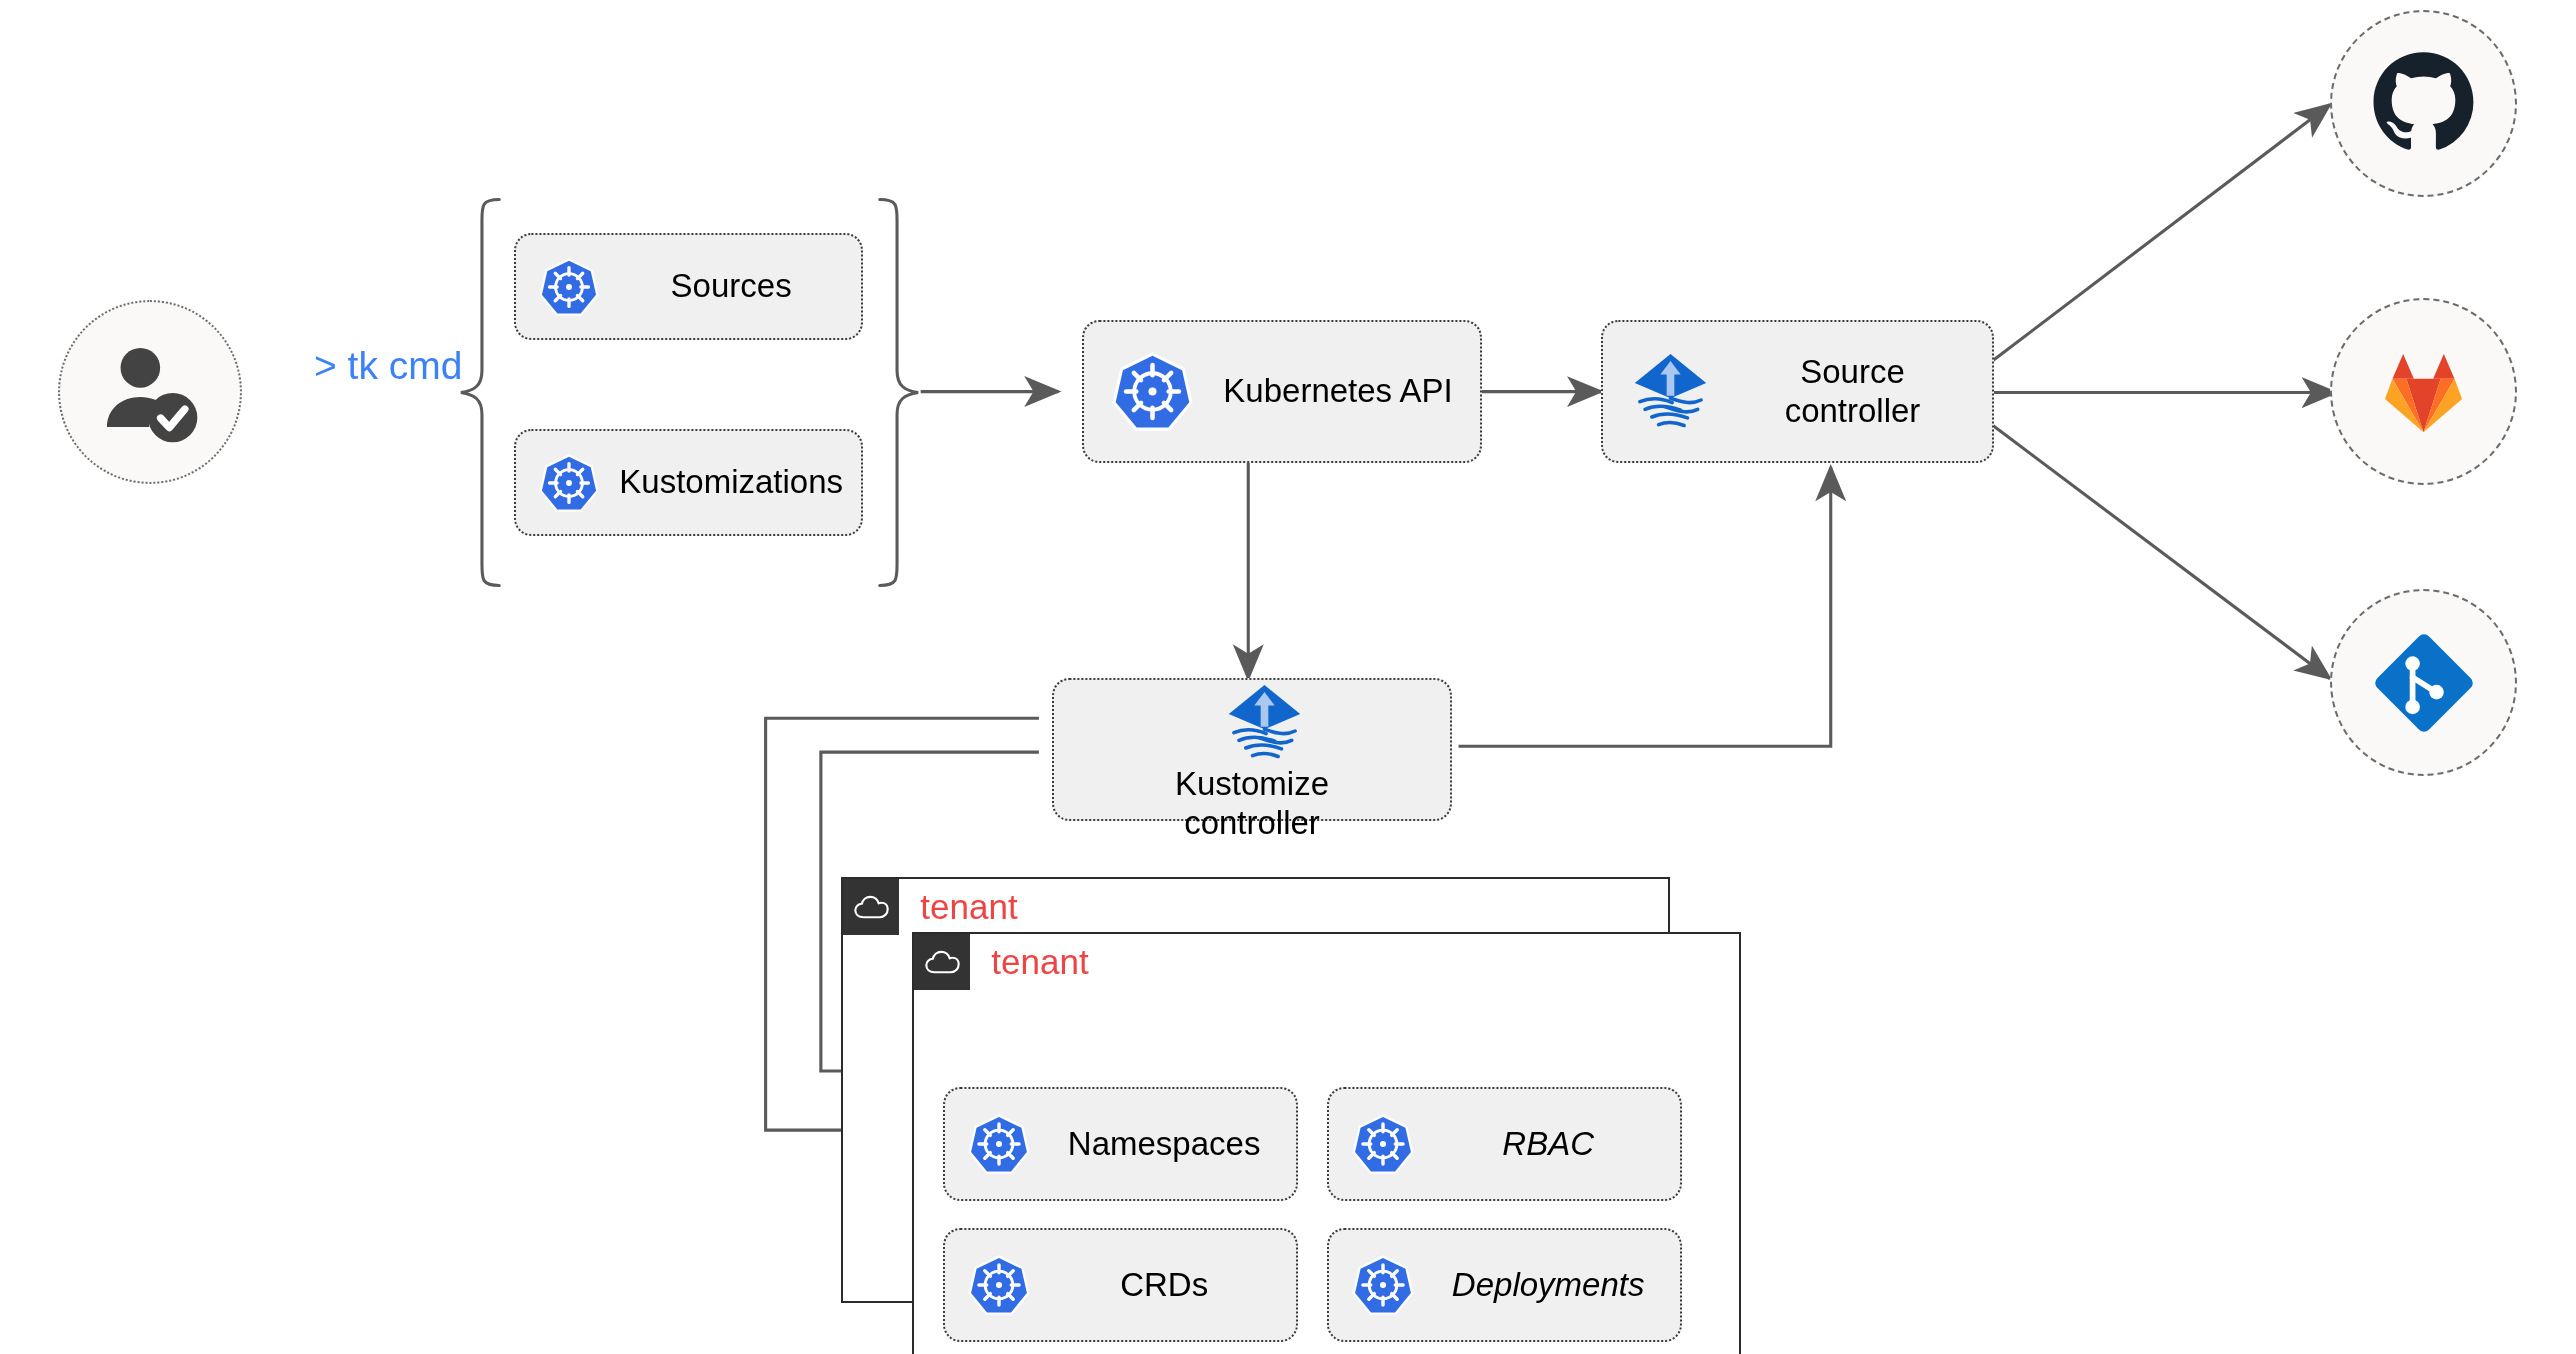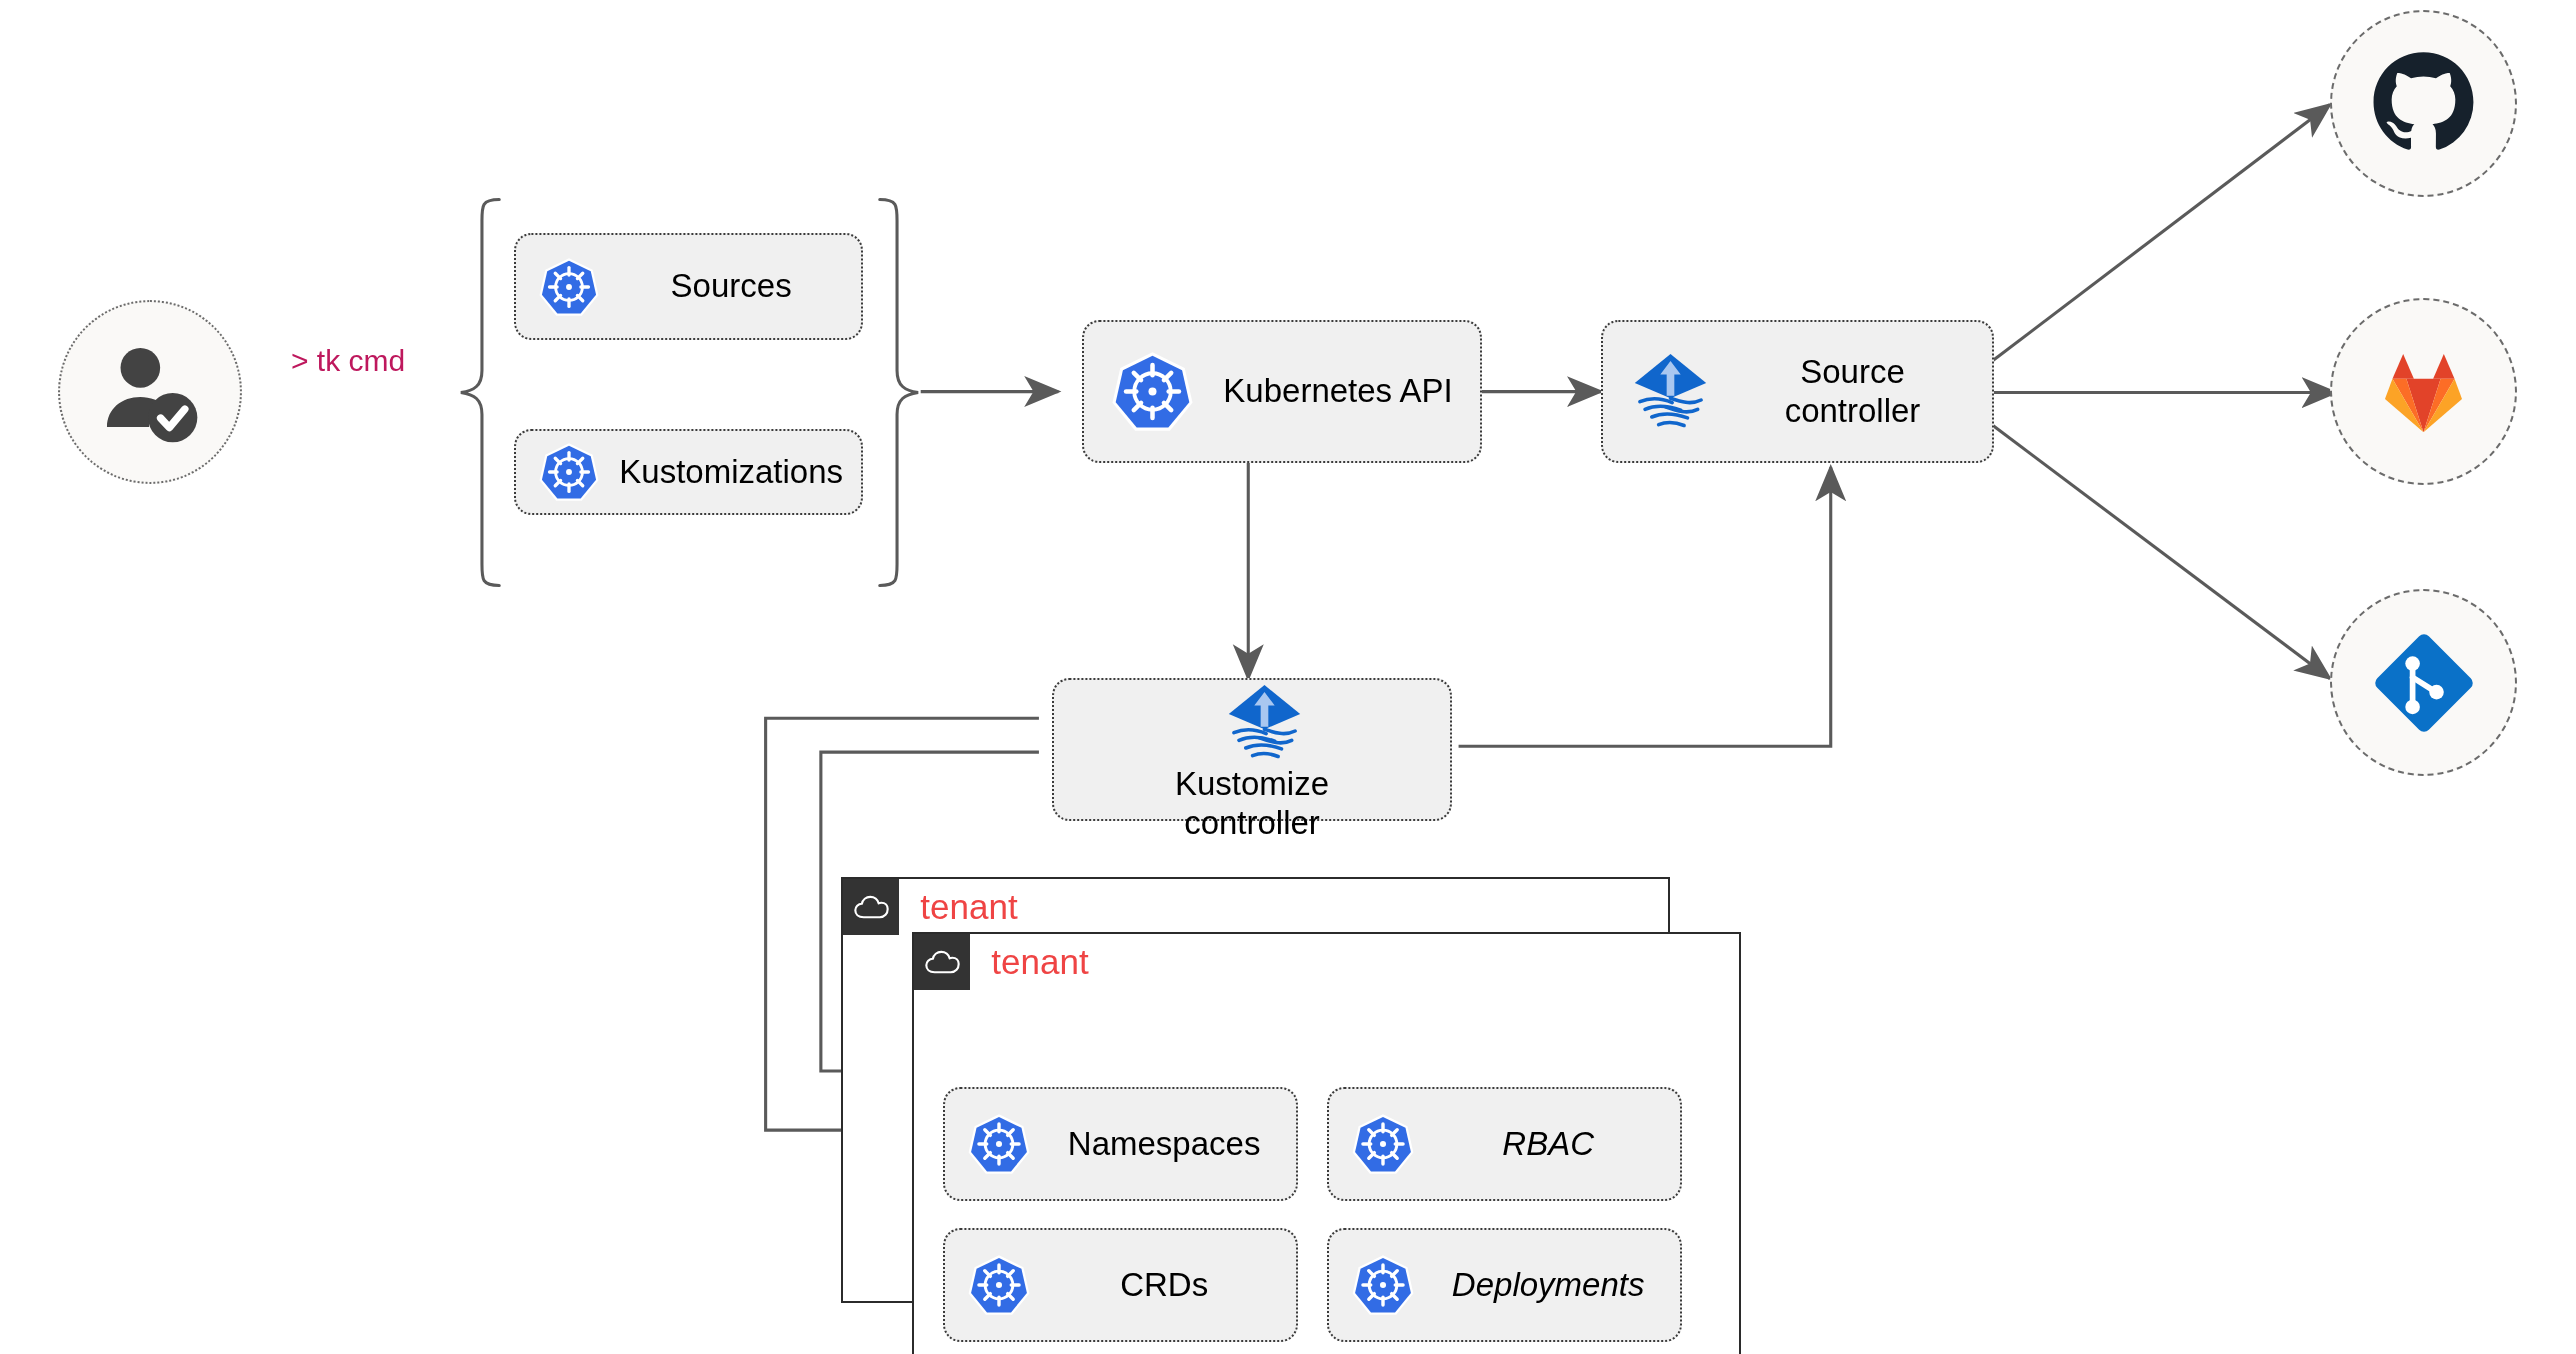--- a/index.html
+++ b/index.html
@@ -37,21 +37,21 @@
   .tenant .tcloud{
     width:56px;height:56px;background:#333333;
     display:flex;align-items:center;justify-content:center;flex:0 0 auto;
   }
   .tenant .tname{
     font-size:35px;color:#ef4444;display:flex;align-items:center;
     padding-left:21.3px;height:56px;
   }
 
   
-  .cmdlabel{position:absolute;font-size:30px;color:#be185d;white-space:nowrap;}
+  .cmdlabel{position:absolute;font-size:39px;color:#3b82f6;white-space:nowrap;margin-left:23px;}
 
   .braceSvg{position:absolute;}
 </style>
 </head>
 <body>
 
 <div id="stage">
 
   <svg id="wires" viewBox="0 0 2658 1398">
     <defs>
@@ -115,21 +115,21 @@
           <rect x="47.4" y="66" width="5.2" height="17" rx="2.6" transform="rotate(45 50 50)"></rect>
           <rect x="17" y="47.4" width="17" height="5.2" rx="2.6" transform="rotate(45 50 50)"></rect>
           <rect x="66" y="47.4" width="17" height="5.2" rx="2.6" transform="rotate(45 50 50)"></rect>
           <path d="M50 29 a21 21 0 0 1 21 21 a21 21 0 0 1 -21 21 a21 21 0 0 1 -21 -21 a21 21 0 0 1 21 -21 z" fill="none" stroke="#ffffff" stroke-width="4.4"></path>
         </g>
       </svg>
     </span>
     <span class="lbl" style="flex:1;">Sources</span>
   </div>
 
-  <div class="node" style="left:514px;top:429px;width:349px;height:86px;">
+  <div class="node" style="left:514px;top:429px;width:349px;height:107px;">
     <span class="ico" style="margin-left:21.3px;">
       <svg width="64" height="64" viewBox="0 0 100 100">
         <polygon points="50,5 87,23 96,63 70,95 30,95 4,63 13,23" fill="#ffffff"></polygon>
         <polygon points="50,9 84,25.5 92.3,62.3 68.2,91.5 31.8,91.5 7.7,62.3 16,25.5" fill="#326ce5"></polygon>
         <g fill="#ffffff">
           <circle cx="50" cy="50" r="4.6"></circle>
           <rect x="47.4" y="17" width="5.2" height="17" rx="2.6"></rect>
           <rect x="47.4" y="66" width="5.2" height="17" rx="2.6"></rect>
           <rect x="17" y="47.4" width="17" height="5.2" rx="2.6"></rect>
           <rect x="66" y="47.4" width="17" height="5.2" rx="2.6"></rect>

